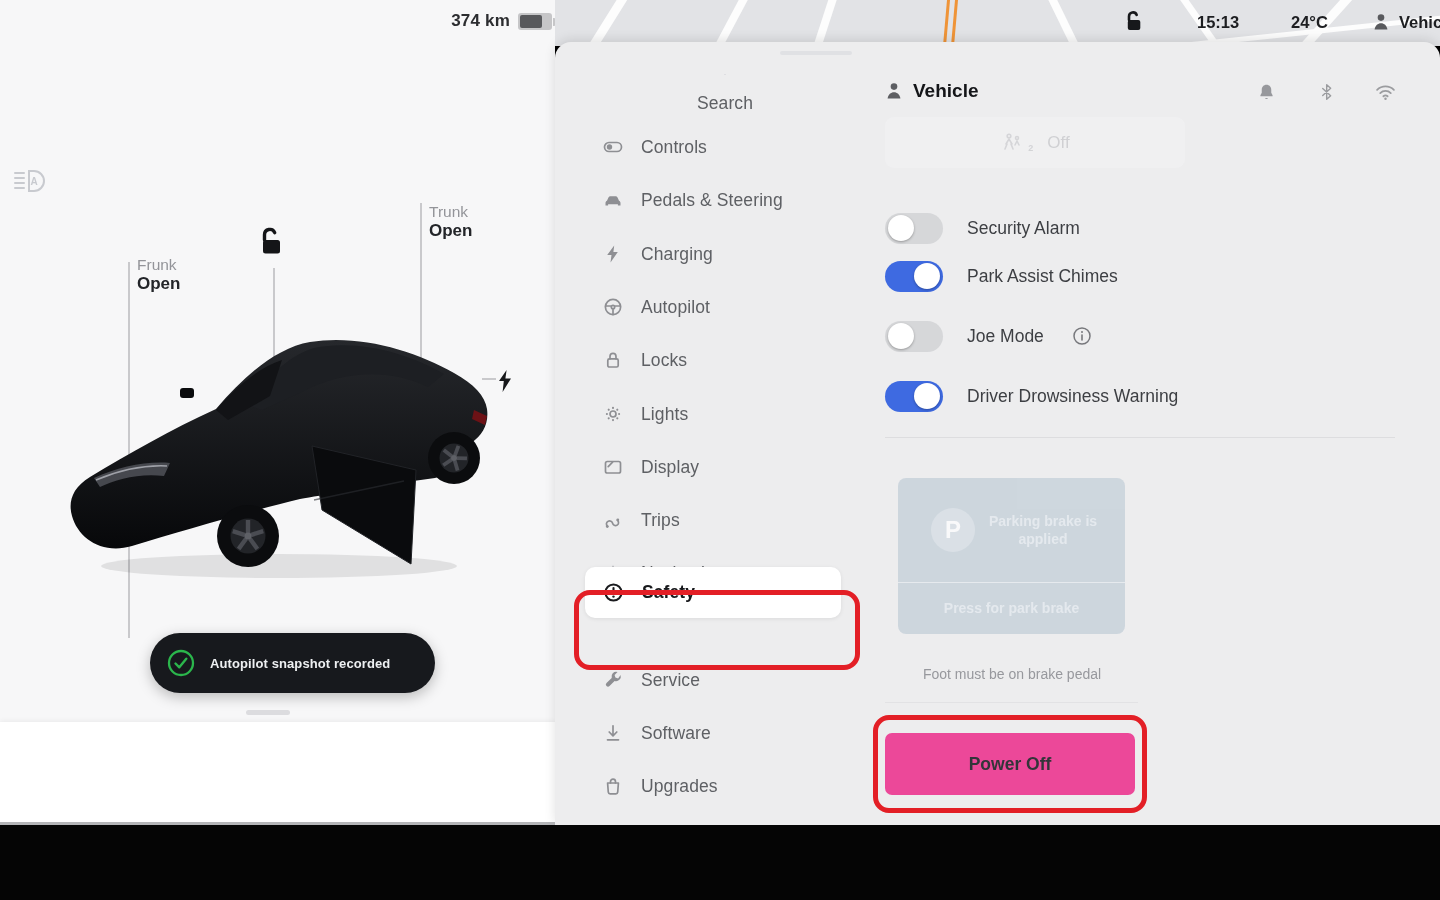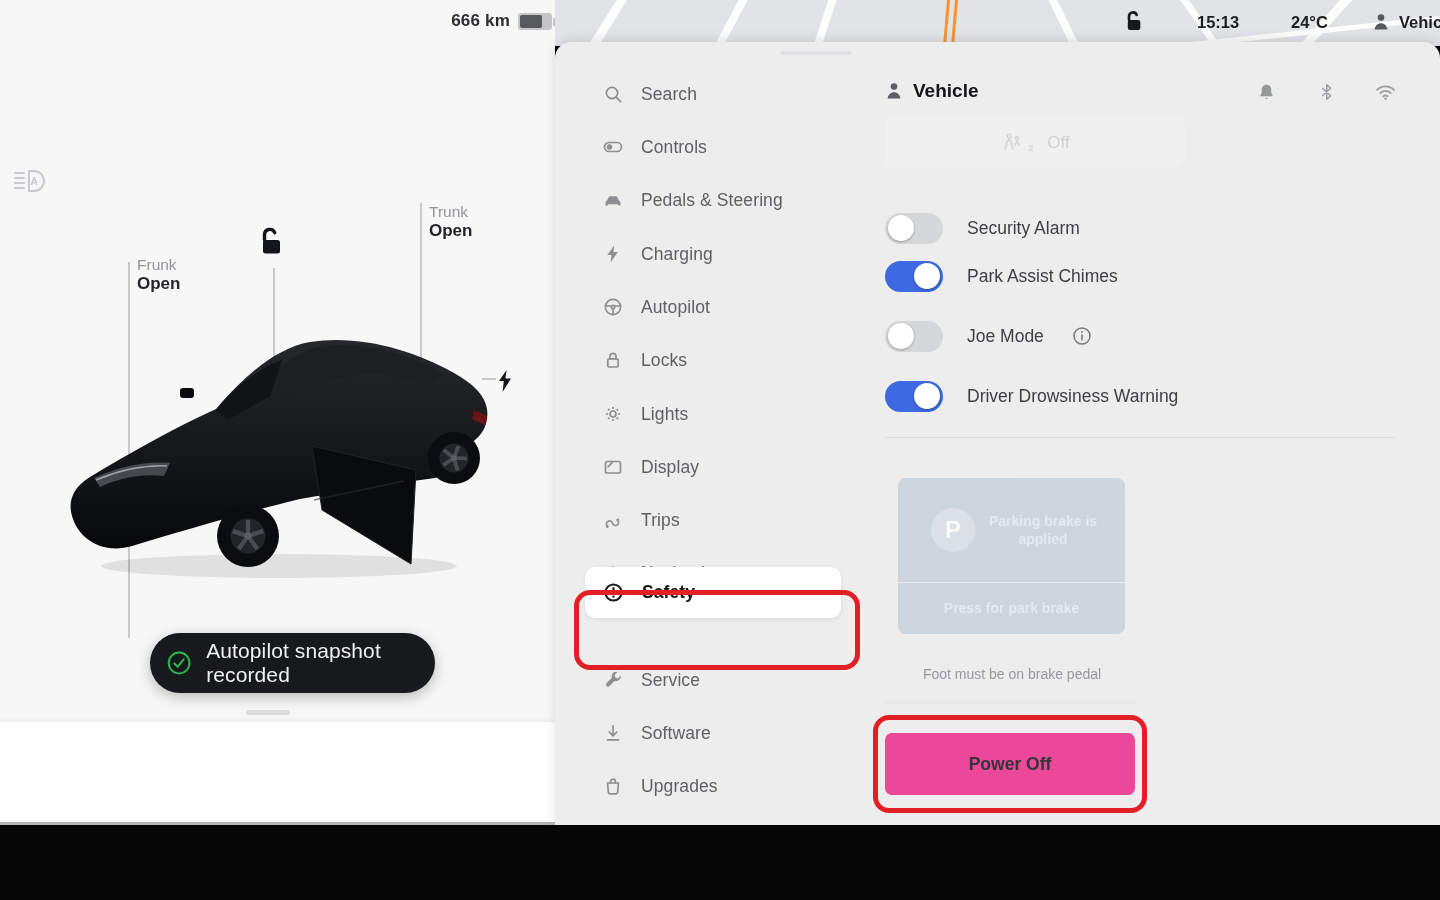--- a/index.html
+++ b/index.html
@@ -16,21 +16,21 @@
   #battery .nub{position:absolute;right:-4px;top:4.5px;width:3.5px;height:8px;background:#c6c6c8;border-radius:0 2px 2px 0;}
 
   .hint-line{background:#c9c9cc;width:1.5px;}
   .car-label .t1{font-size:15.5px;color:#939499;line-height:19px;}
   .car-label .t2{font-size:17px;color:#232529;font-weight:700;line-height:20px;}
 
   
   #toast{left:150px;top:633px;width:285px;height:60px;background:#17191d;border-radius:30px;
          display:flex;align-items:center;gap:15px;padding-left:17px;box-sizing:border-box;
          box-shadow:0 4px 14px rgba(0,0,0,.25);}
-  #toast .msg{color:#eef0f2;font-size:21px;font-weight:400;letter-spacing:.1px;}
+  #toast .msg{color:#eef0f2;font-size:13px;font-weight:700;letter-spacing:.1px;}
 
   #sheet-handle{left:246px;top:710px;width:44px;height:5px;border-radius:3px;background:#dcdcdf;}
 
   
   #media-bar{left:0;top:722px;width:555px;height:100px;background:#ffffff;box-shadow:0 -1px 5px rgba(0,0,0,.06);}
 
   
   #media-strip{left:0;top:822px;width:555px;height:3px;background:#b4b5b8;}
 
   
@@ -102,21 +102,21 @@
              display:flex;align-items:center;justify-content:center;font-size:17.5px;font-weight:700;color:#333539;cursor:pointer;}
 
   
   #bottom-bar{left:0;top:825px;width:1440px;height:75px;background:#050505;}
 </style>
 </head>
 <body>
 
 <div id="left-panel" class="abs">
 
-  <div id="range-text" class="abs">666 km</div>
+  <div id="range-text" class="abs">374 km</div>
   <div id="battery" class="abs">
     <div class="fill"></div>
     <div class="nub"></div>
   </div>
 
   <svg class="abs" style="left:13px;top:168px;" width="34" height="26" viewBox="0 0 34 26">
     <g stroke="#c8cacf" stroke-width="2" stroke-linecap="round" fill="none">
       <line x1="2" y1="5" x2="11" y2="5"></line>
         <line x1="2" y1="10" x2="11" y2="10"></line>
       <line x1="2" y1="15" x2="11" y2="15"></line>
@@ -237,21 +237,21 @@
     <circle cx="10" cy="5.6" r="3.3" fill="#595a5e"></circle>
     <path d="M3.6 17.5c.7-4 3.2-6.2 6.4-6.2s5.7 2.2 6.4 6.2z" fill="#595a5e"></path>
   </svg>
   <span class="abs sb-text" style="left:844px;top:13px;">Vehicle</span>
 
 </div>
 
 <div id="settings-panel" class="abs"></div>
 <div id="panel-handle" class="abs"></div>
 
-<div class="side-item" style="top:74px;">
+<div class="side-item" style="top:74px;flex-direction:column;">
   <svg width="20" height="20" viewBox="0 0 20 20">
     <circle cx="9" cy="9" r="5.6"></circle>
       <path d="M13.3 13.3L17.6 17.6"></path>
   </svg>
   <span class="lbl">Search</span>
 </div>
 <div class="side-item" style="top:127px;">
   <svg width="20" height="20" viewBox="0 0 20 20">
     <rect x="1.5" y="5.5" width="17" height="9" rx="4.5"></rect>
       <circle class="f" cx="6.5" cy="10" r="2.7"></circle>

